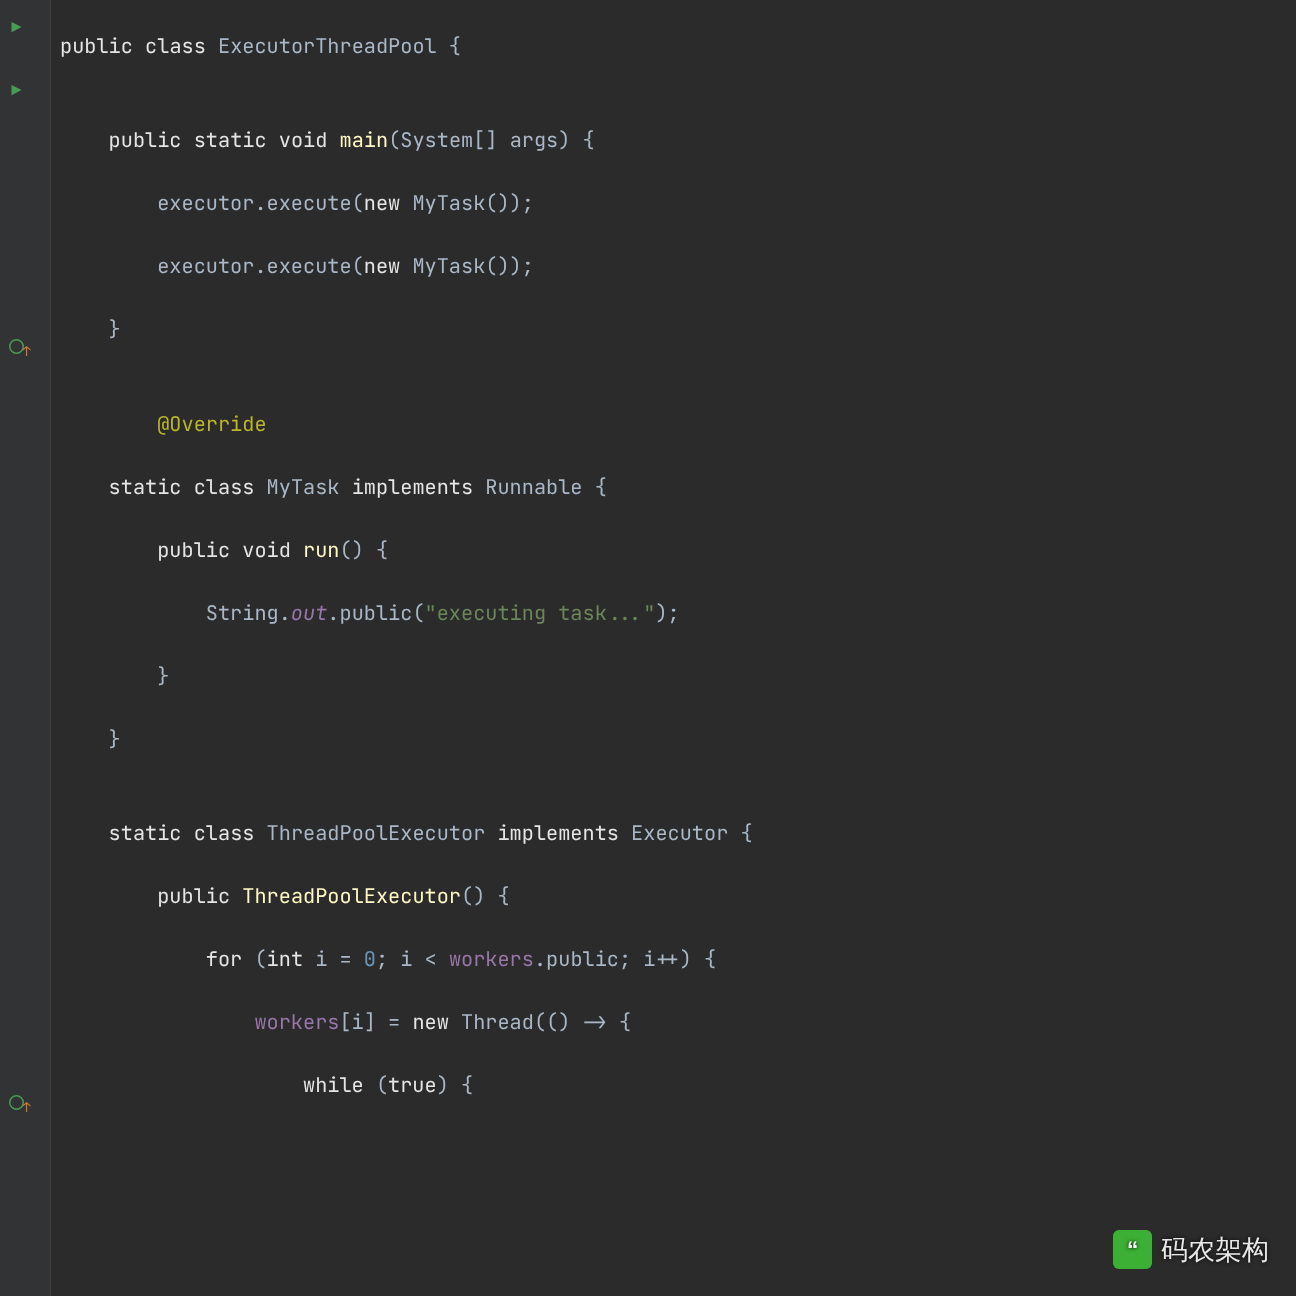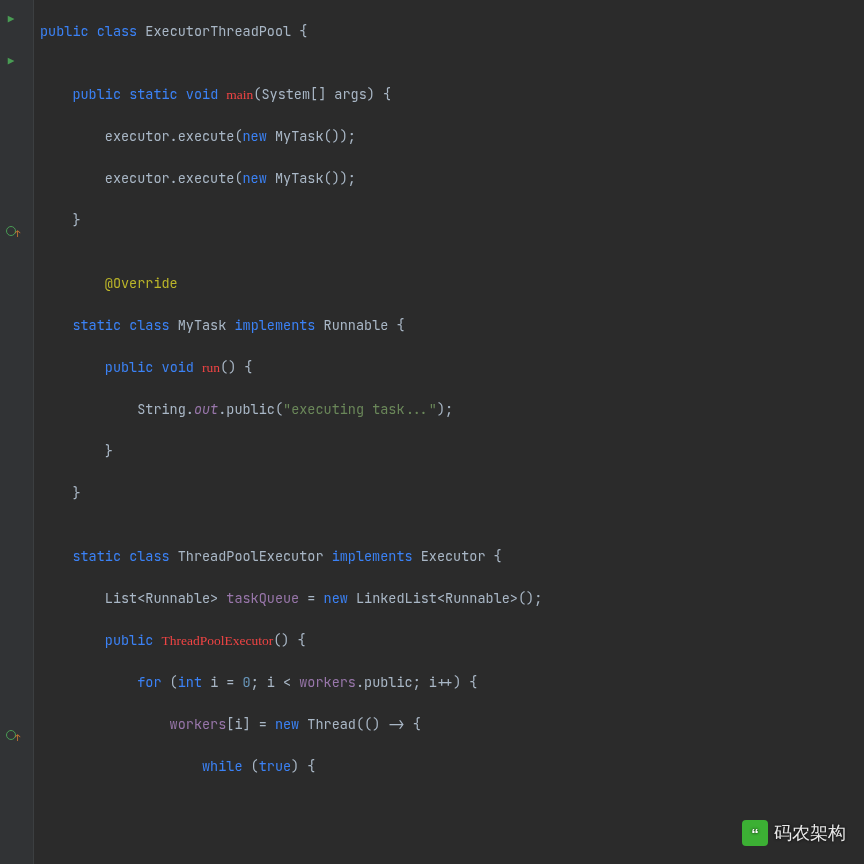--- a/index.html
+++ b/index.html
@@ -35,22 +35,22 @@
     content: "↑"; color: #CC7832; font-size: 9px;
     position: absolute; left: 8px; top: -3px;
   }
   .editor {
     position: absolute;
     left: 34px; top: 0; right: 0; bottom: 0;
     padding-left: 6px;
     white-space: pre;
     color: #A9B7C6;
   }
-  .kw { color: #3b82f6; }
-  .method-decl { color: #ef4444; font-family: Liberation Serif, serif; }
+  .kw { color: #e5e5e5; }
+  .method-decl { color: #fef9c3; }
   .field { color: #9876AA; }
   .static-field { color: #9876AA; font-style: italic; }
   .num { color: #6897BB; }
   .str { color: #6A8759; }
   .ann { color: #BBB529; }
   .watermark {
     position: absolute;
     right: 18px; bottom: 18px;
     color: #e8e8e8;
     font-family: sans-serif;
@@ -88,21 +88,20 @@
 <div>    <span>}</span></div>
 <div><span></span></div>
 <div>        <span class="ann">@Override</span></div>
 <div>    <span class="kw">static</span> <span class="kw">class</span><span> MyTask </span><span class="kw">implements</span><span> Runnable {</span></div>
 <div>        <span class="kw">public</span> <span class="kw">void</span> <span class="method-decl">run</span><span>() {</span></div>
 <div>            <span>String.</span><span class="static-field">out</span><span>.public(</span><span class="str">"executing task..."</span><span>);</span></div>
 <div>        <span>}</span></div>
 <div>    <span>}</span></div>
 <div><span></span></div>
 <div>    <span class="kw">static</span> <span class="kw">class</span><span> ThreadPoolExecutor </span><span class="kw">implements</span><span> Executor {</span></div>
-<div>        <span>List&lt;Runnable&gt; </span><span class="field">taskQueue</span><span> = </span><span class="kw">new</span><span> LinkedList&lt;Runnable&gt;();</span></div>
 <div>        <span class="kw">public</span> <span class="method-decl">ThreadPoolExecutor</span><span>() {</span></div>
 <div>            <span class="kw">for</span><span> (</span><span class="kw">int</span><span> i = </span><span class="num">0</span><span>; i &lt; </span><span class="field">workers</span><span>.public; i++) {</span></div>
 <div>                <span class="field">workers</span><span>[i] = </span><span class="kw">new</span><span> Thread(() -&gt; {</span></div>
 <div>                    <span class="kw">while</span><span> (</span><span class="kw">true</span><span>) {</span></div>
 
 
 
 
 
 

